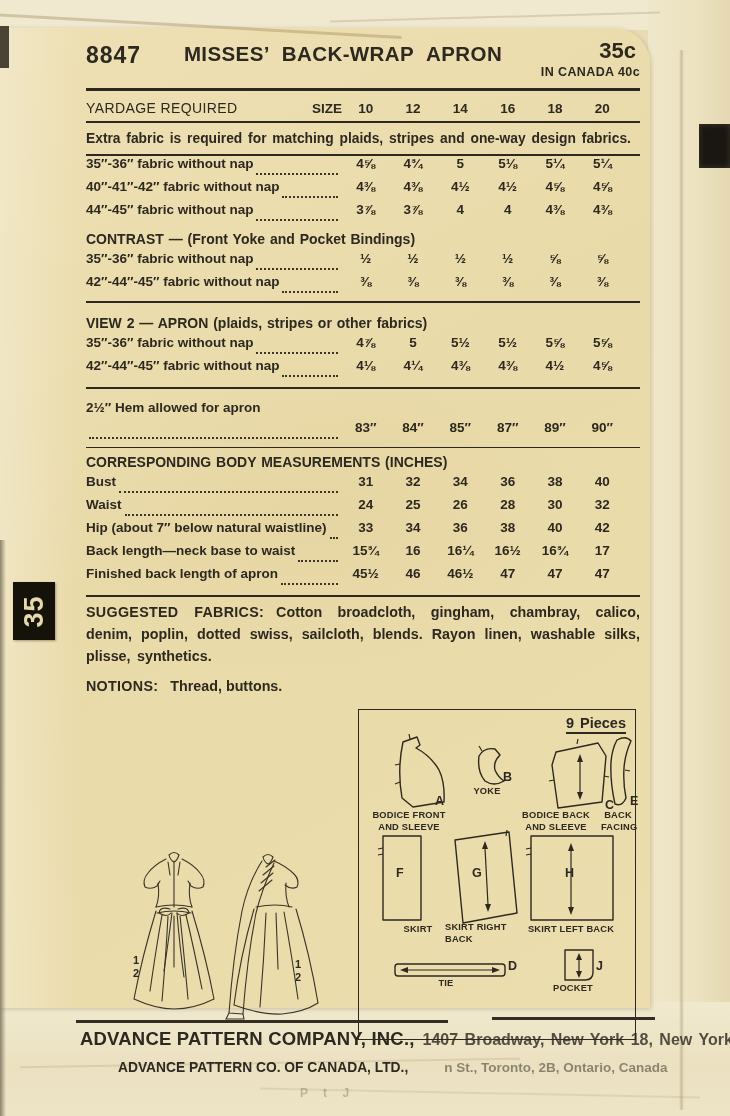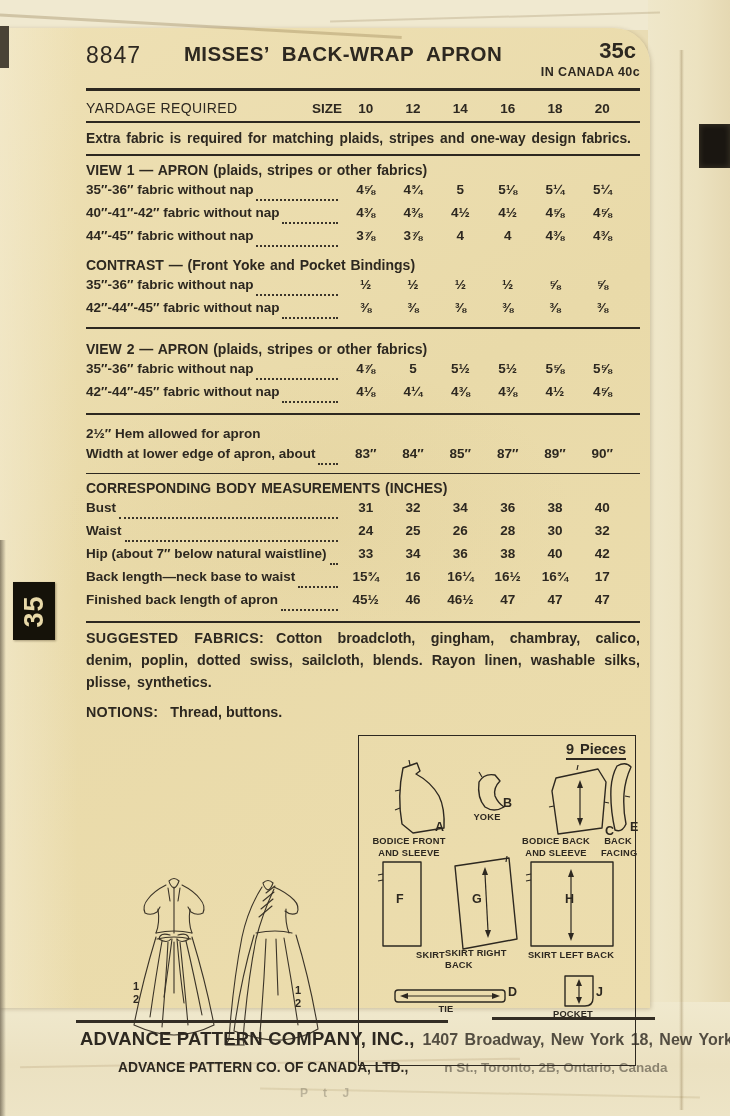--- a/index.html
+++ b/index.html
@@ -39,21 +39,21 @@
   
   .tab-left{position:absolute;left:13px;top:582px;width:42px;height:58px;background:#151209;
     display:flex;align-items:center;justify-content:center;box-shadow:1px 1px 2px rgba(60,45,20,.4);}
   .tab-left span{transform:rotate(-90deg);font-size:27px;font-weight:700;color:#e8d9a8;letter-spacing:1px;}
   .tab-right{position:absolute;left:699px;top:124px;width:31px;height:44px;background:#1a1611;
     box-shadow:inset 0 0 6px rgba(220,200,150,.2);}
 
   
   .content{position:absolute;left:86px;top:36px;width:554px;}
   .hdr{position:relative;height:52px;}
-  .hdr-num{position:absolute;left:0;top:6px;font-size:23px;font-weight:400;letter-spacing:1px;text-align:center;}
+  .hdr-num{position:absolute;left:0;top:6px;font-size:23px;font-weight:700;letter-spacing:1px;text-align:center;}
   .hdr-title{position:absolute;left:30px;right:70px;top:6px;text-align:center;font-size:20.5px;
     font-weight:700;letter-spacing:.4px;word-spacing:7px;white-space:nowrap;}
   .hdr-price{position:absolute;right:4px;top:2px;font-size:22px;font-weight:700;}
   .hdr-canada{position:absolute;right:0;top:29px;font-size:12.5px;font-weight:700;letter-spacing:.4px;white-space:nowrap;}
 
   .rl{background:#2d2820;}
   .rl-3{height:3px;}
   .rl-2{height:2px;}
   .rl-15{height:1.5px;}
 
@@ -150,21 +150,20 @@
         <span class="cell">20</span>
       </span>
   </div>
 
   <div class="rl rl-2"></div>
 
   <div class="note-row">Extra fabric is required for matching plaids, stripes and one-way design fabrics.</div>
 
   <div class="rl rl-15"></div>
 
-  <div class="sect">VIEW 1 — APRON (plaids, stripes or other fabrics)</div>
   <div class="trow">
       <span class="lbl">35″-36″ fabric without nap</span>
       <span class="leader"></span>
       <span class="cells">
         <span class="cell">4⅝</span>
         <span class="cell">4¾</span>
         <span class="cell">5</span>
         <span class="cell">5⅛</span>
         <span class="cell">5¼</span>
         <span class="cell">5¼</span>
@@ -246,21 +245,20 @@
         <span class="cell">4⅜</span>
         <span class="cell">4½</span>
         <span class="cell">4⅝</span>
       </span>
     </div>
 
   <div class="rl rl-2 mt6"></div>
 
   <div class="hem-row mt6">2½″ Hem allowed for apron</div>
   <div class="trow">
-      <span class="lbl">Width at lower edge of apron, about</span>
       <span class="leader"></span>
       <span class="cells">
         <span class="cell">83″</span>
         <span class="cell">84″</span>
         <span class="cell">85″</span>
         <span class="cell">87″</span>
         <span class="cell">89″</span>
         <span class="cell">90″</span>
       </span>
     </div>
@@ -412,21 +410,21 @@
       </svg>
       <div class="pletter" style="left:76px;top:84px;">A</div>
       <div class="plabel" style="left:2px;top:100px;width:96px;">BODICE FRONT AND SLEEVE</div>
       <div class="pletter" style="left:144px;top:60px;">B</div>
       <div class="plabel" style="left:104px;top:76px;width:48px;">YOKE</div>
       <div class="pletter" style="left:246px;top:88px;">C</div>
       <div class="plabel" style="left:154px;top:100px;width:86px;">BODICE BACK AND SLEEVE</div>
       <div class="pletter" style="left:271px;top:84px;">E</div>
       <div class="plabel" style="left:242px;top:100px;width:34px;">BACK FACING</div>
       <div class="pletter" style="left:37px;top:156px;">F</div>
-      <div class="plabel" style="left:20px;top:214px;width:66px;text-align:right;">SKIRT</div>
+      <div class="plabel" style="left:26px;top:214px;width:66px;">SKIRT</div>
       <div class="pletter" style="left:113px;top:156px;">G</div>
       <div class="plabel" style="left:86px;top:212px;width:76px;text-align:left;">SKIRT RIGHT BACK</div>
       <div class="pletter" style="left:206px;top:156px;">H</div>
       <div class="plabel" style="left:156px;top:214px;width:112px;">SKIRT LEFT BACK</div>
       <div class="pletter" style="left:149px;top:249px;">D</div>
       <div class="plabel" style="left:62px;top:268px;width:50px;">TIE</div>
       <div class="pletter" style="left:237px;top:249px;">J</div>
       <div class="plabel" style="left:182px;top:273px;width:64px;">POCKET</div>
     </div>
   </div>

